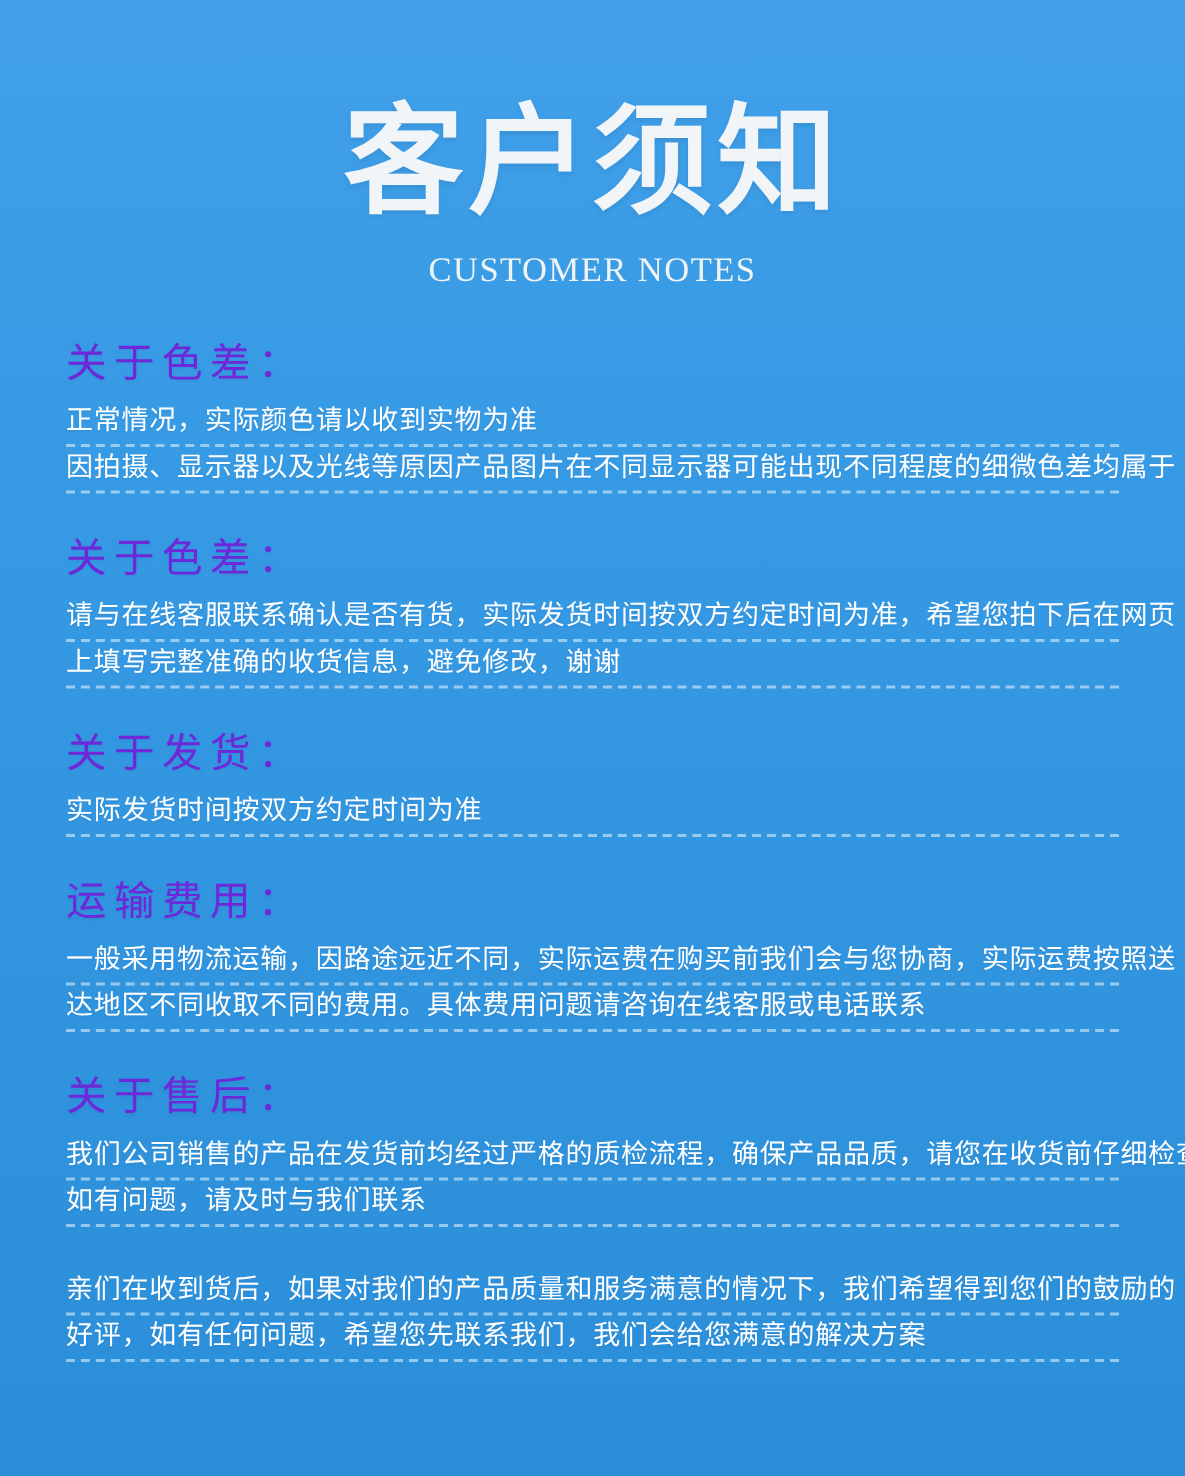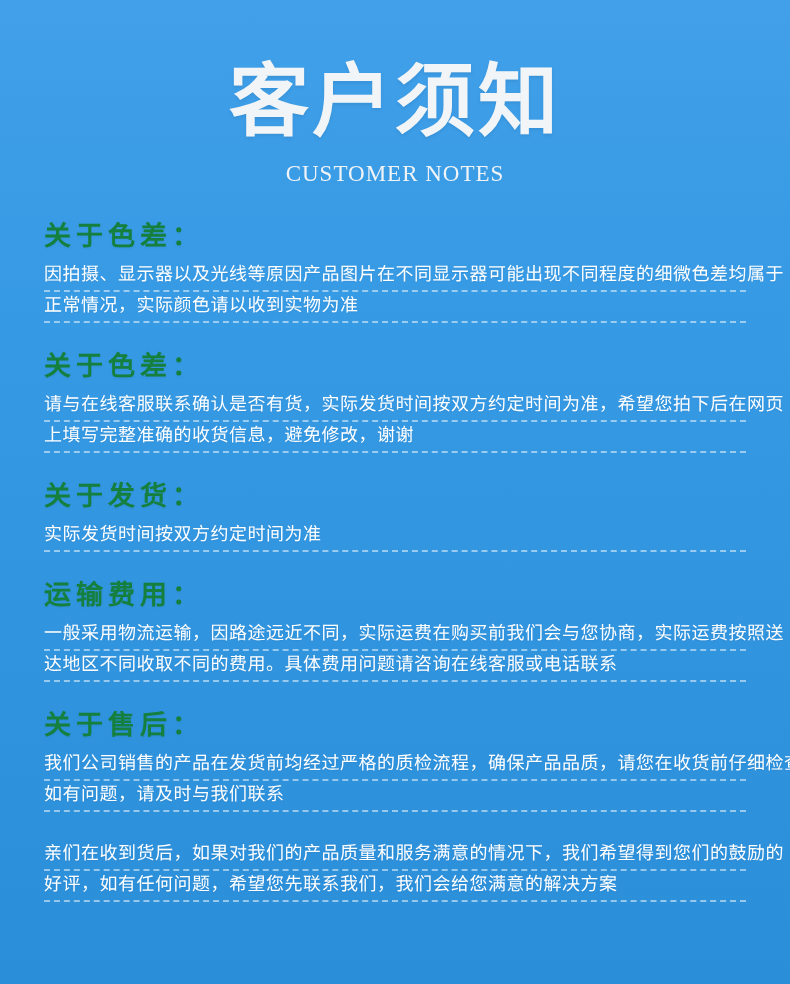--- a/index.html
+++ b/index.html
@@ -17,21 +17,21 @@
   .page {
     box-sizing: border-box;
     width: 790px;
     height: 984px;
     padding: 0 44px;
   }
   .banner-header {
     text-align: center;
   }
   .page-title {
-    margin: 0;
+    margin: 6px;
     padding-top: 54px;
     font-size: 80px;
     line-height: 96px;
     font-weight: bold;
     letter-spacing: 3px;
     color: #f2f5f7;
     text-shadow: 0 2px 3px rgba(40, 110, 170, 0.25);
   }
   .page-subtitle {
     margin-top: 10px;
@@ -44,23 +44,23 @@
   .notes {
     margin-top: 33px;
   }
   .note-section {
     margin-bottom: 28px;
   }
   .note-heading {
     margin: 0 0 9px 0;
     font-size: 27px;
     line-height: 31px;
-    font-weight: bold;
+    font-weight: normal;
     letter-spacing: 5px;
-    color: #15803d;
+    color: #6d28d9;
     text-shadow: 0 1px 2px rgba(40, 110, 170, 0.2);
   }
   .note-line {
     font-size: 18px;
     line-height: 20px;
     letter-spacing: 0.5px;
     padding: 3px 0 6px 0;
     border-bottom: 2px dashed rgba(255, 255, 255, 0.5);
     color: #ffffff;
     white-space: nowrap;
@@ -74,22 +74,22 @@
 
   <header class="banner-header">
     <h1 class="page-title">客户须知</h1>
     <div class="page-subtitle">CUSTOMER NOTES</div>
   </header>
 
   <main class="notes">
 
     <section class="note-section">
       <h2 class="note-heading">关于色差：</h2>
+      <div class="note-line">正常情况，实际颜色请以收到实物为准</div>
       <div class="note-line">因拍摄、显示器以及光线等原因产品图片在不同显示器可能出现不同程度的细微色差均属于</div>
-      <div class="note-line">正常情况，实际颜色请以收到实物为准</div>
     </section>
 
     <section class="note-section">
       <h2 class="note-heading">关于色差：</h2>
       <div class="note-line">请与在线客服联系确认是否有货，实际发货时间按双方约定时间为准，希望您拍下后在网页</div>
       <div class="note-line">上填写完整准确的收货信息，避免修改，谢谢</div>
     </section>
 
     <section class="note-section">
       <h2 class="note-heading">关于发货：</h2>

